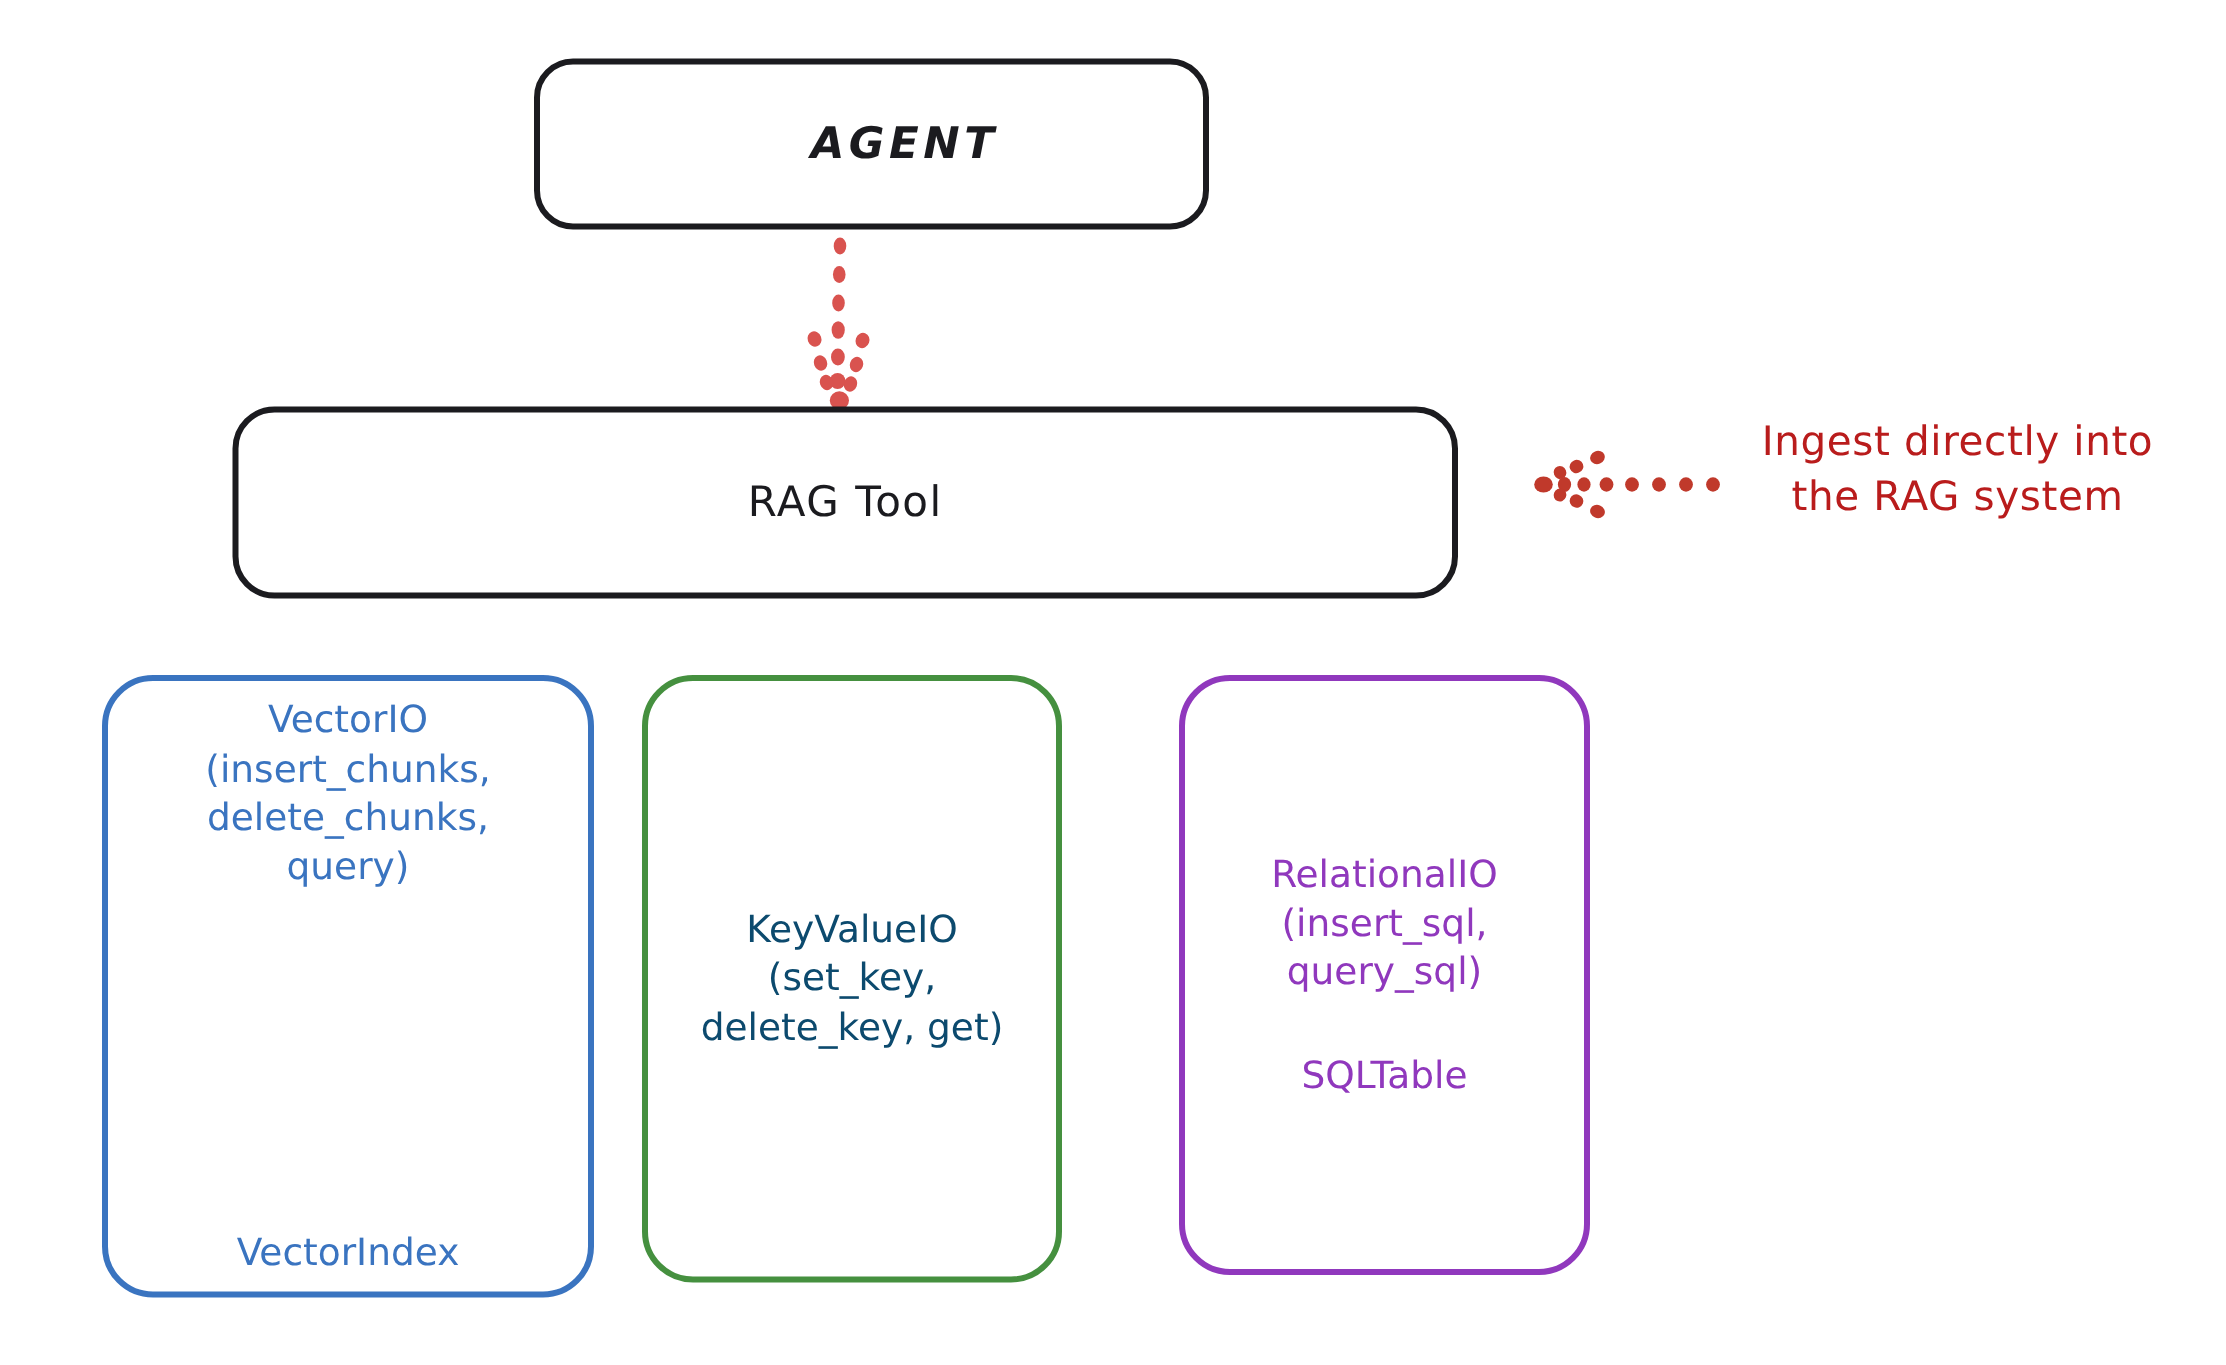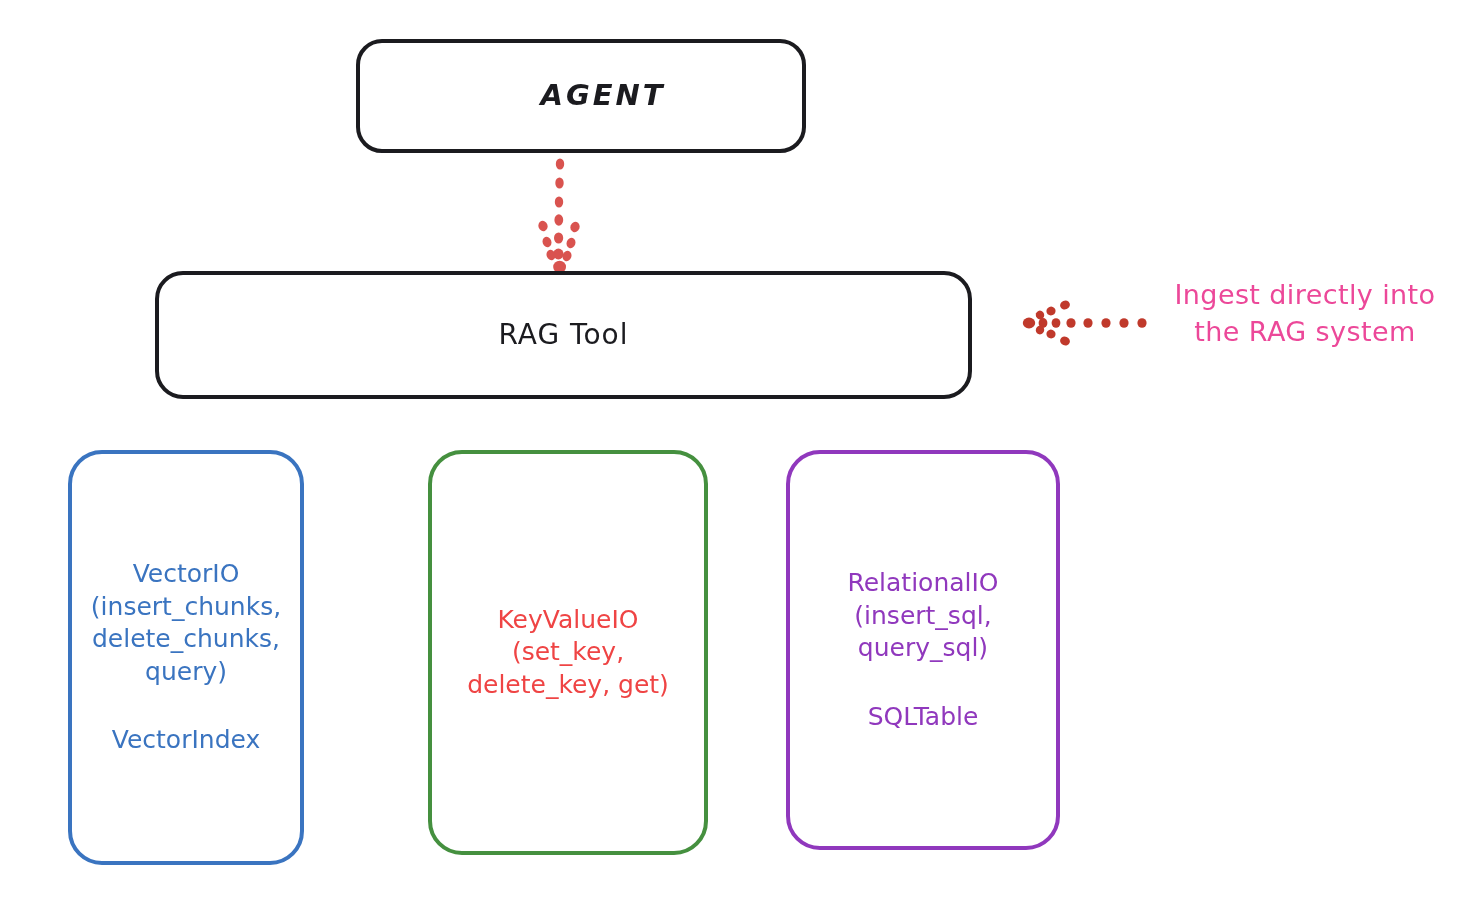--- a/index.html
+++ b/index.html
@@ -88,36 +88,37 @@
     margin-top: 36px;
     font-size: 25px;
     font-weight: 500;
     text-align: center;
     line-height: 1.3;
   }
 
   #vectorio-node {
     left: 68px;
     top: 450px;
-    width: 236px;
+    width: 328px;
     height: 415px;
     border-color: #3a74c0;
+    justify-content: space-between;
   }
   #vectorio-node .api-label,
   #vectorio-node .index-label { color: #3a74c0; }
 
   #keyvalueio-node {
     left: 428px;
     top: 450px;
     width: 280px;
     height: 405px;
     border-color: #45903f;
   }
   #keyvalueio-node .api-label,
-  #keyvalueio-node .index-label { color: #ef4444; }
+  #keyvalueio-node .index-label { color: #0c4a6e; }
 
   #relationalio-node {
     left: 786px;
     top: 450px;
     width: 274px;
     height: 400px;
     border-color: #9038bd;
   }
   #relationalio-node .api-label,
   #relationalio-node .index-label { color: #9038bd; }
@@ -141,21 +142,21 @@
   }
   #ingest-note {
     position: absolute;
     left: 1140px;
     top: 276px;
     width: 330px;
     font-family: "DejaVu Sans", sans-serif;
     font-size: 27px;
     font-weight: 500;
     line-height: 1.38;
-    color: #ec4899;
+    color: #b91c1c;
     text-align: center;
     white-space: pre-line;
     letter-spacing: 0.4px;
   }
 </style>
 </head>
 <body>
 
 <div id="canvas">
 

